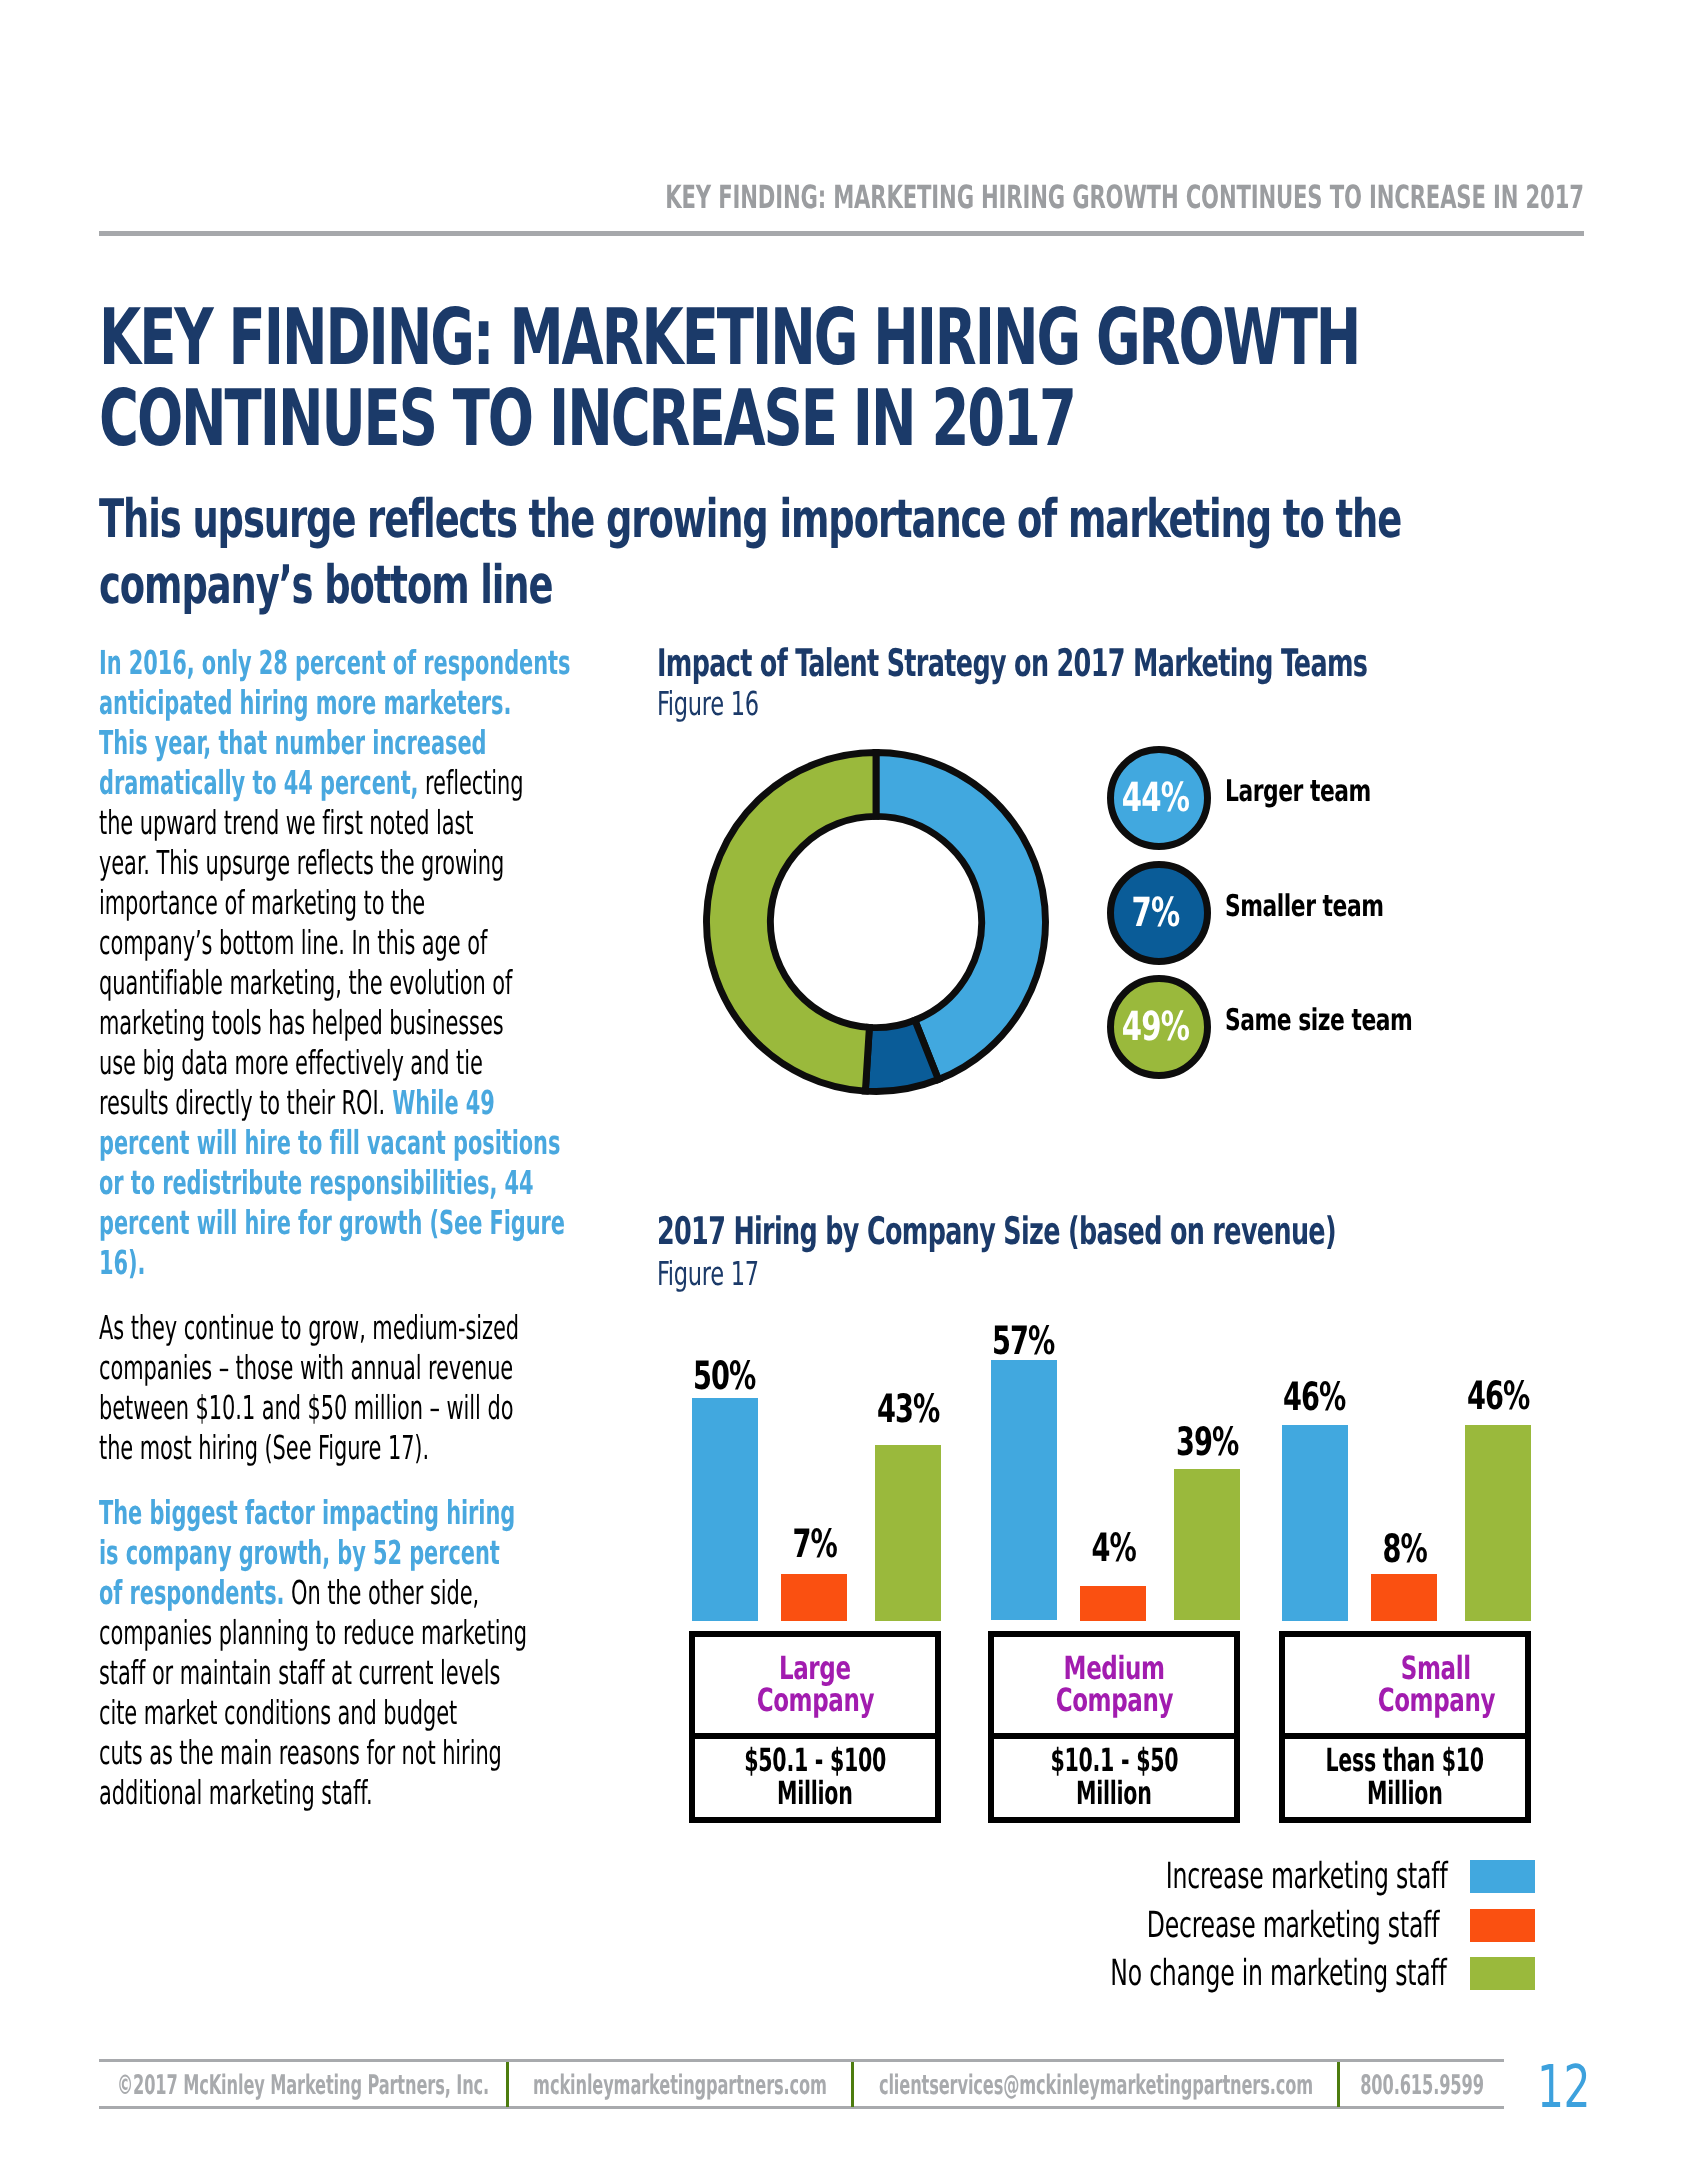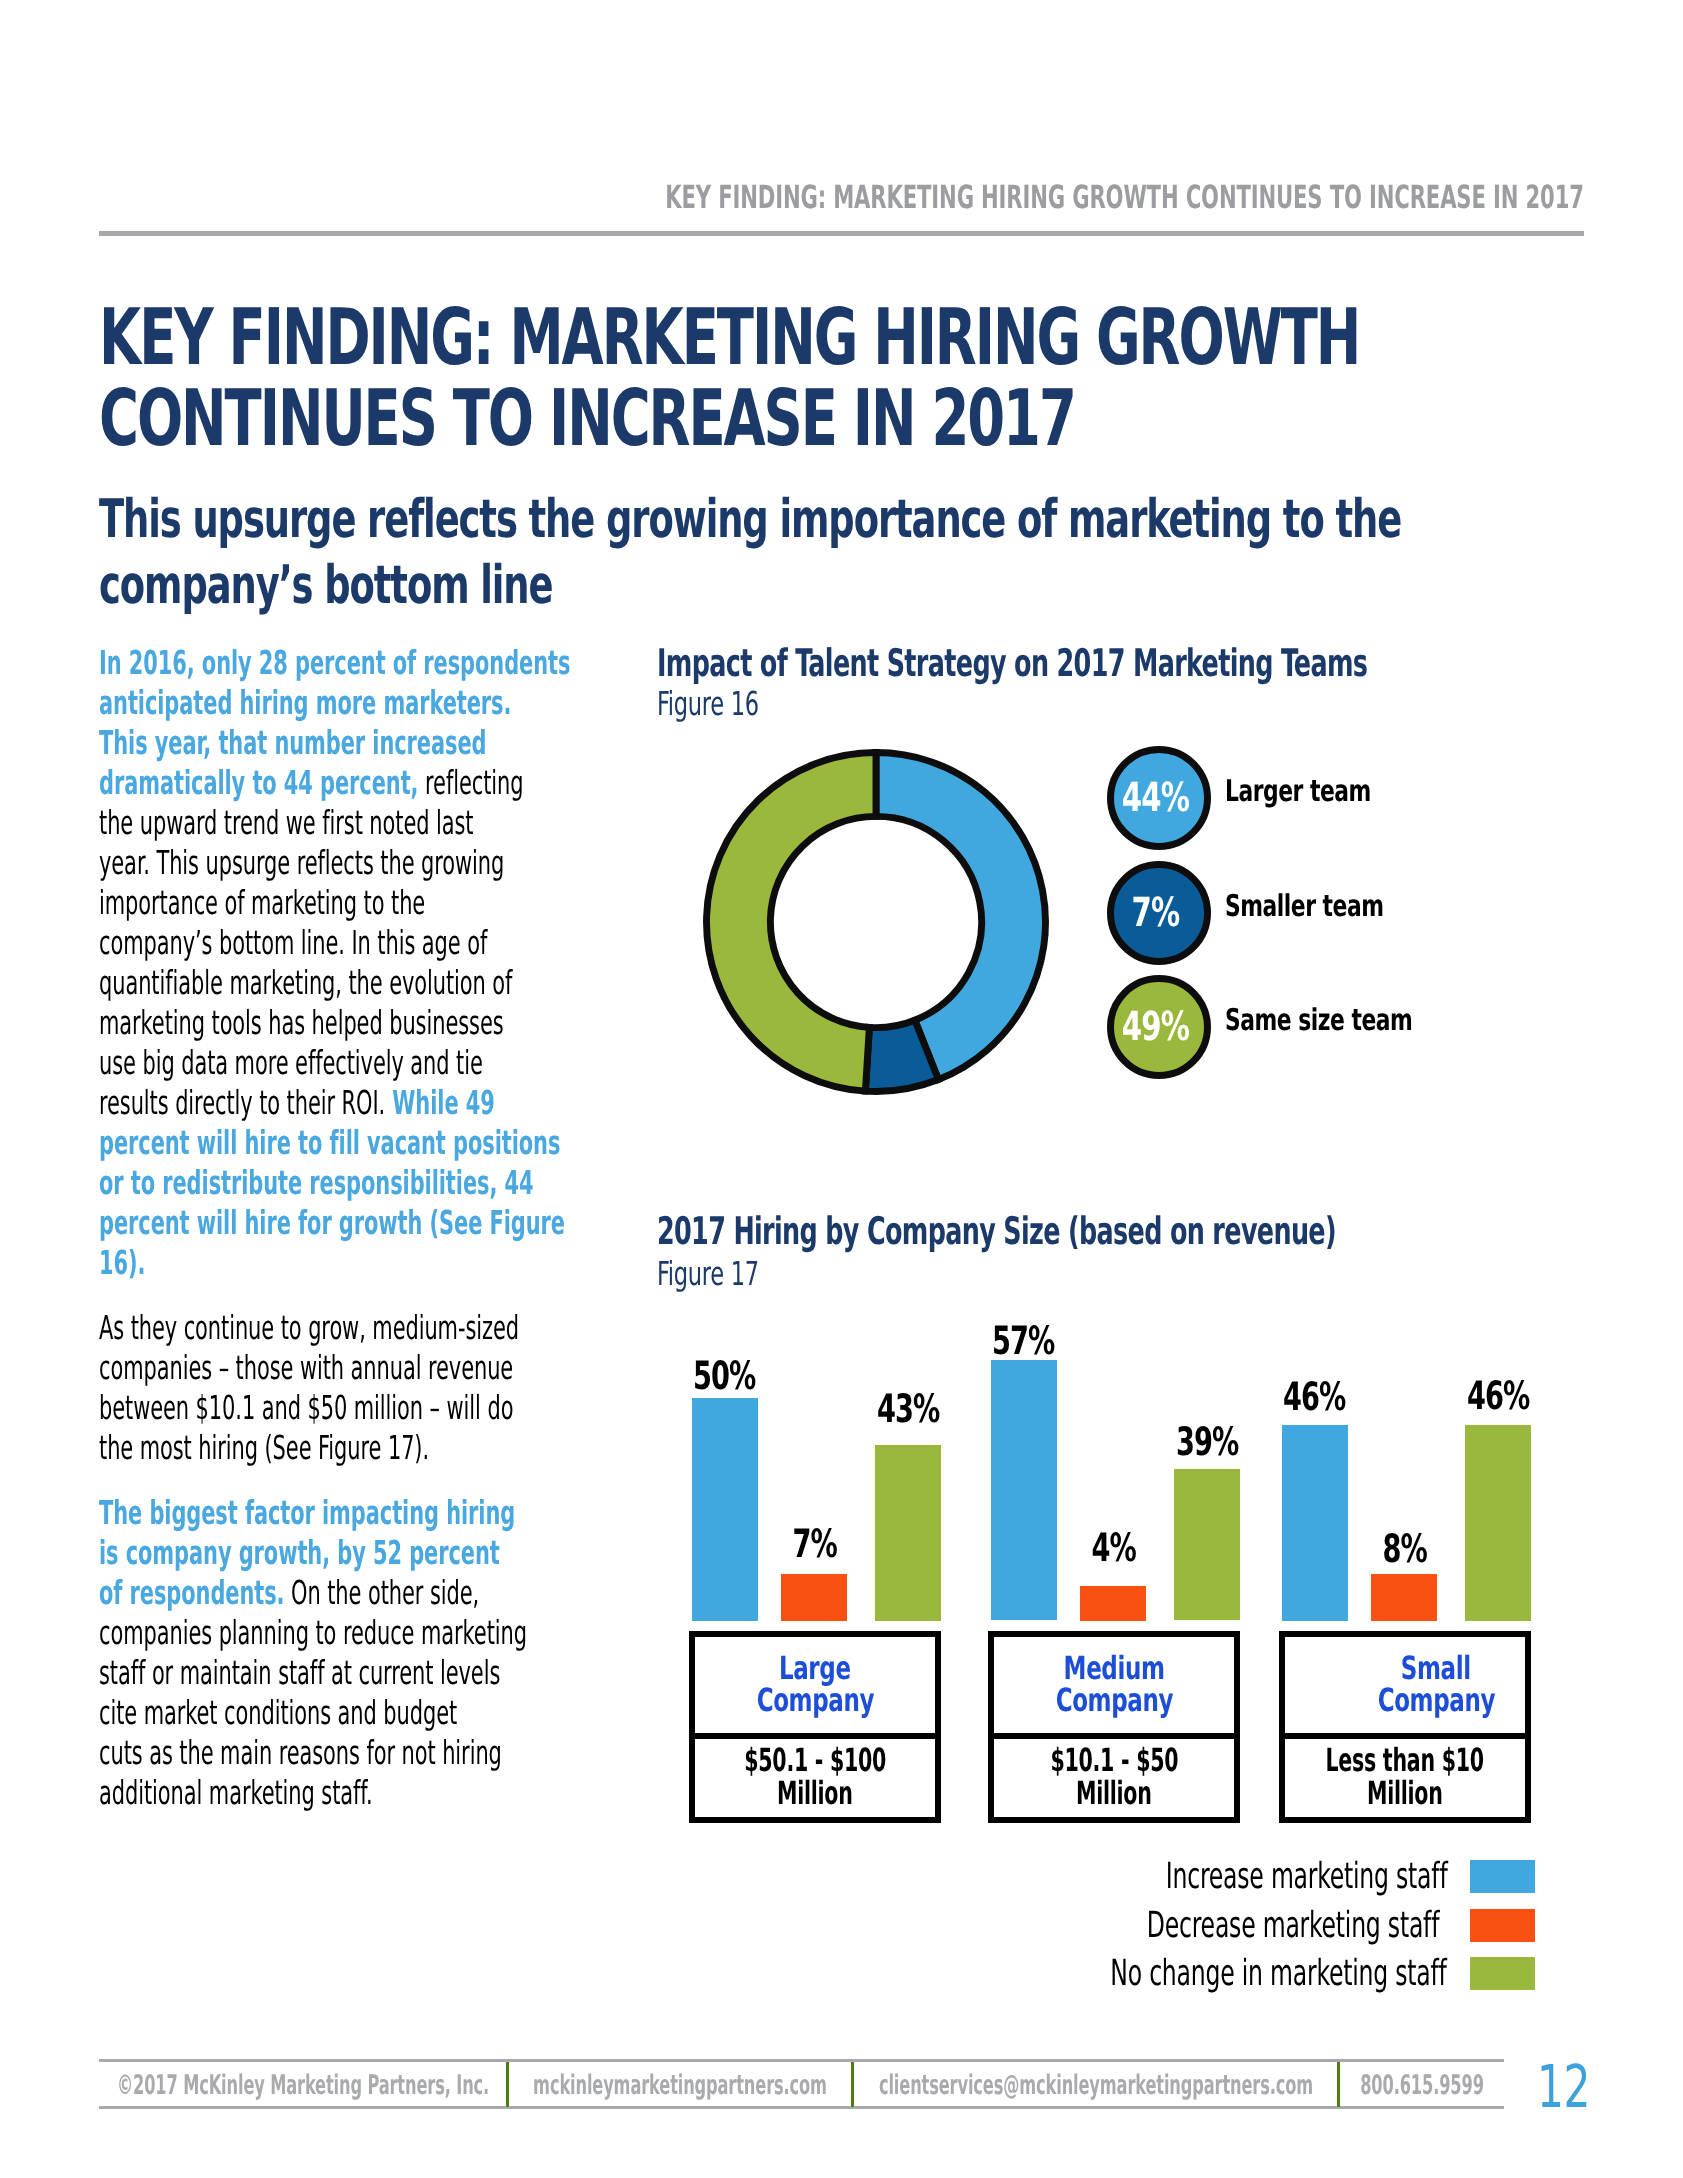--- a/index.html
+++ b/index.html
@@ -52,21 +52,21 @@
       transform-origin:left top;line-height:1;}
 
   
   .bar{position:absolute;}
   .barlabel{position:absolute;font-size:39px;font-weight:bold;color:#000;
       letter-spacing:-1.2px;text-align:center;white-space:nowrap;line-height:39px;}
   .barlabel span{display:inline-block;transform:scaleX(0.775);}
   .catbox{position:absolute;border:6px solid #000;box-sizing:border-box;}
   .catdiv{position:absolute;height:6px;background:#000;}
   .cattext{position:absolute;width:100%;text-align:center;font-size:32px;font-weight:bold;
-      color:#1d4ed8;line-height:32px;letter-spacing:-0.5px;}
+      color:#a21caf;line-height:32px;letter-spacing:-0.5px;}
   .cattext span{display:inline-block;transform:scaleX(0.80);}
   .subtext{position:absolute;width:100%;text-align:center;font-size:32px;font-weight:bold;
       color:#000;line-height:33px;letter-spacing:-0.4px;}
   .subtext span{display:inline-block;transform:scaleX(0.715);}
 
   
   .blegend-row{position:absolute;display:flex;align-items:center;justify-content:flex-end;}
   .blegend-label{font-size:36px;color:#000;letter-spacing:-0.3px;white-space:nowrap;
       transform:scaleX(0.727);transform-origin:right center;line-height:36px;}
   .blegend-swatch{width:65px;height:33px;margin-left:23px;}

